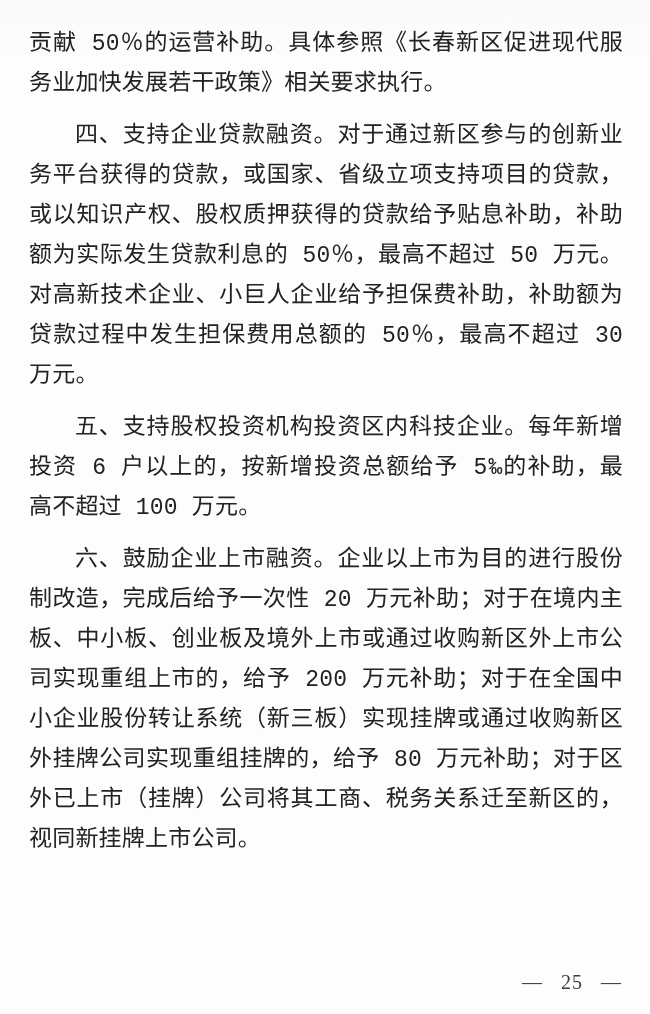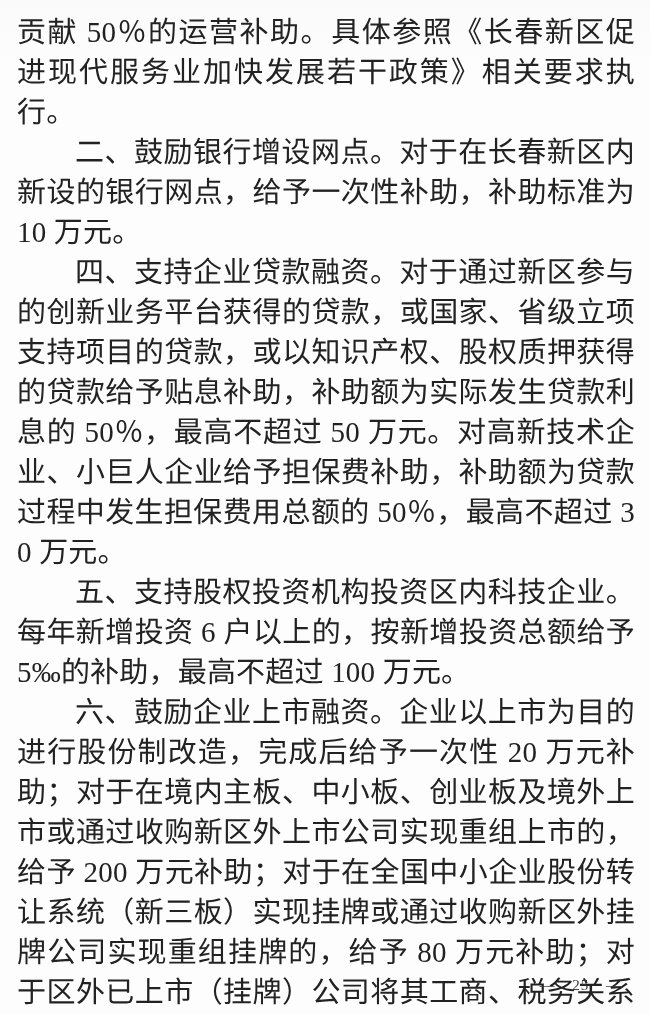--- a/index.html
+++ b/index.html
@@ -21,49 +21,49 @@
       linear-gradient(180deg, rgba(240,240,240,0.25) 0%, rgba(255,255,255,0) 6%),
       #fdfdfd;
   }
   .text-block {
     position: absolute;
     top: 12px;
     left: 17px;
     right: 15px;
   }
   .text-block p {
-    margin: 0;
+    margin: 12px;
     padding: 0;
-    font-size: 29px;
+    font-size: 23px;
     line-height: 40px;
     color: #222222;
     text-align: justify;
     text-justify: inter-ideograph;
     letter-spacing: 0.2px;
     word-break: break-all;
+    font-family: Liberation Mono, monospace;
   }
   .text-block p.indent {
     text-indent: 2em;
   }
   .page-number {
     position: absolute;
     right: 28px;
     bottom: 20px;
-    font-size: 15px;
+    font-size: 20px;
     color: #3a3a3a;
     letter-spacing: 1px;
     word-spacing: 12px;
     font-family: "Liberation Serif", "DejaVu Serif", serif;
   }
 </style>
 </head>
 <body>
 
 <div class="page">
   <div class="text-block" id="paragraphs">
       <p>贡献 50％的运营补助。具体参照《长春新区促进现代服务业加快发展若干政策》相关要求执行。</p>
-      <p class="indent">二、鼓励银行增设网点。对于在长春新区内新设的银行网点，给予一次性补助，补助标准为 10 万元。</p>
       <p class="indent">四、支持企业贷款融资。对于通过新区参与的创新业务平台获得的贷款，或国家、省级立项支持项目的贷款，或以知识产权、股权质押获得的贷款给予贴息补助，补助额为实际发生贷款利息的 50％，最高不超过 50 万元。对高新技术企业、小巨人企业给予担保费补助，补助额为贷款过程中发生担保费用总额的 50％，最高不超过 30 万元。</p>
       <p class="indent">五、支持股权投资机构投资区内科技企业。每年新增投资 6 户以上的，按新增投资总额给予 5‰的补助，最高不超过 100 万元。</p>
       <p class="indent">六、鼓励企业上市融资。企业以上市为目的进行股份制改造，完成后给予一次性 20 万元补助；对于在境内主板、中小板、创业板及境外上市或通过收购新区外上市公司实现重组上市的，给予 200 万元补助；对于在全国中小企业股份转让系统（新三板）实现挂牌或通过收购新区外挂牌公司实现重组挂牌的，给予 80 万元补助；对于区外已上市（挂牌）公司将其工商、税务关系迁至新区的，视同新挂牌上市公司。</p>
     </div>
   <div class="page-number">— 25 —</div>
 </div>
 
 </body></html>

